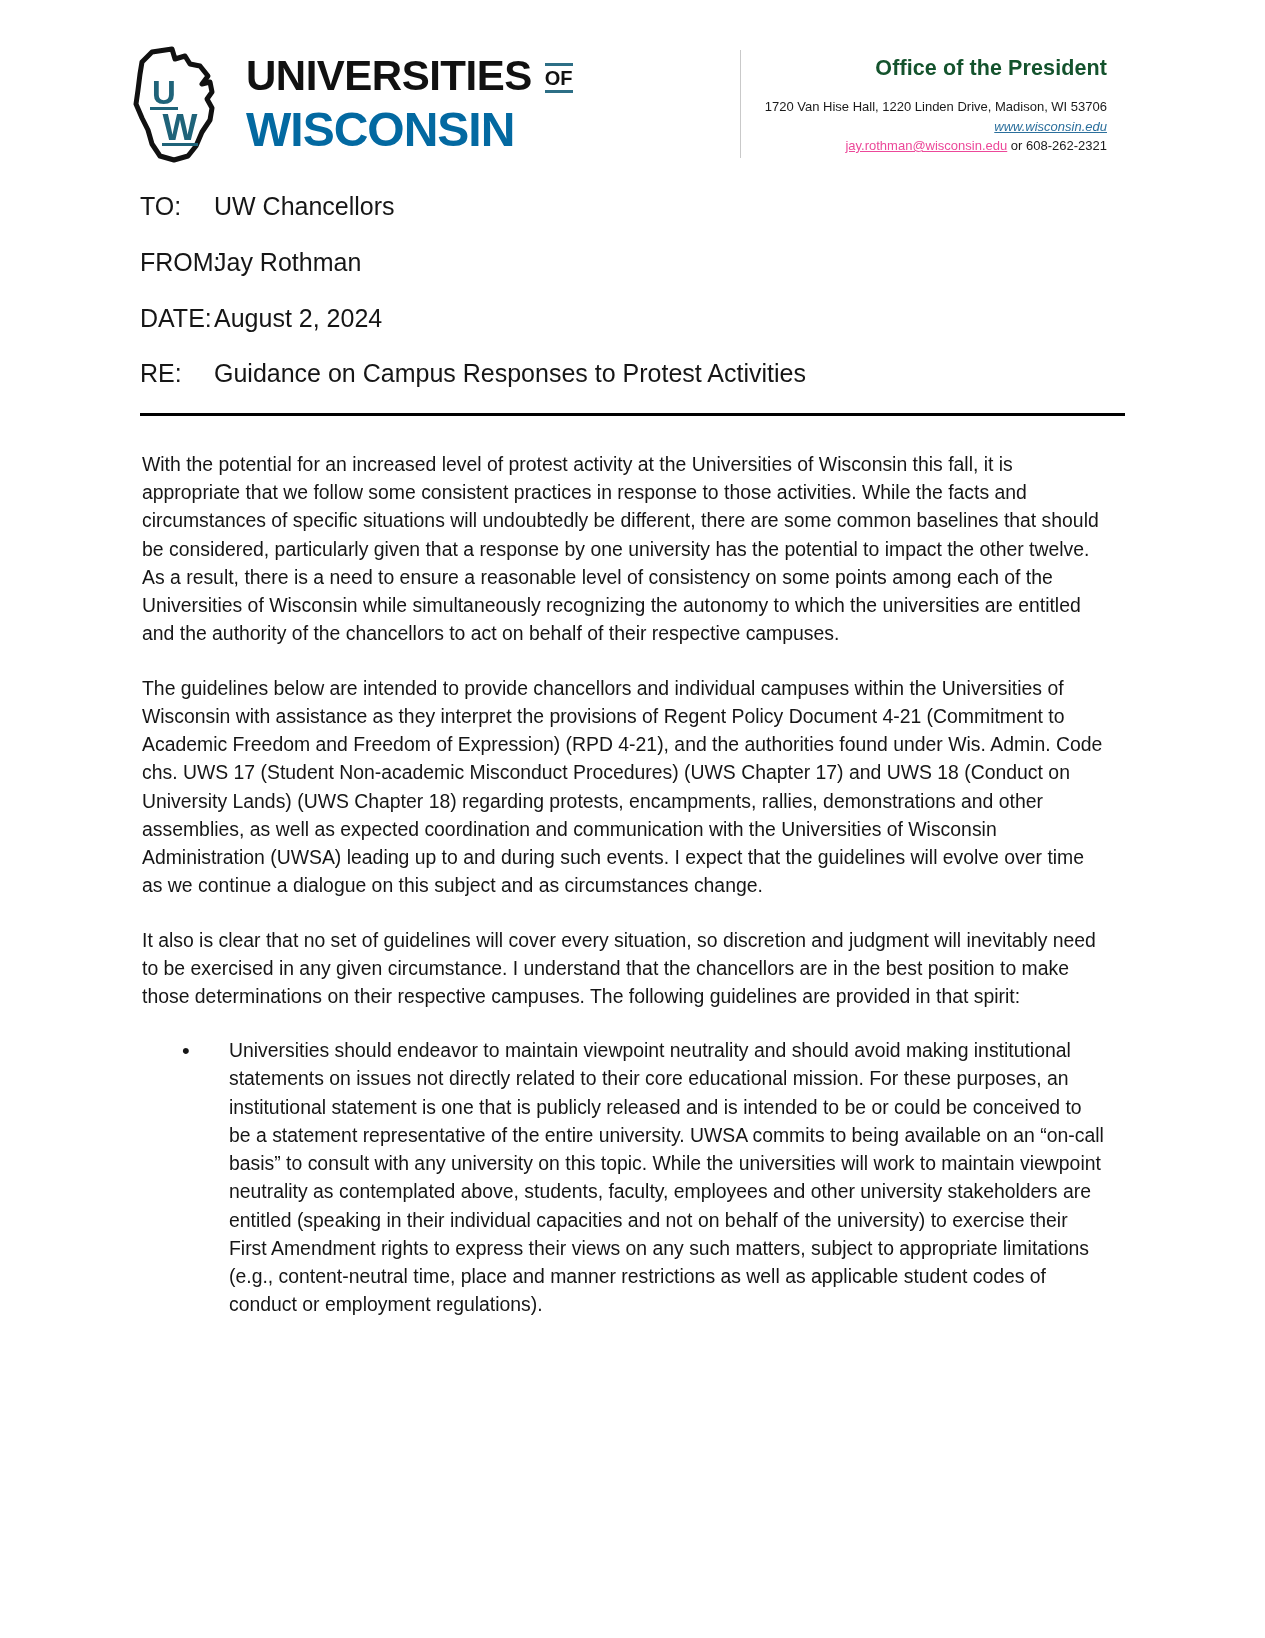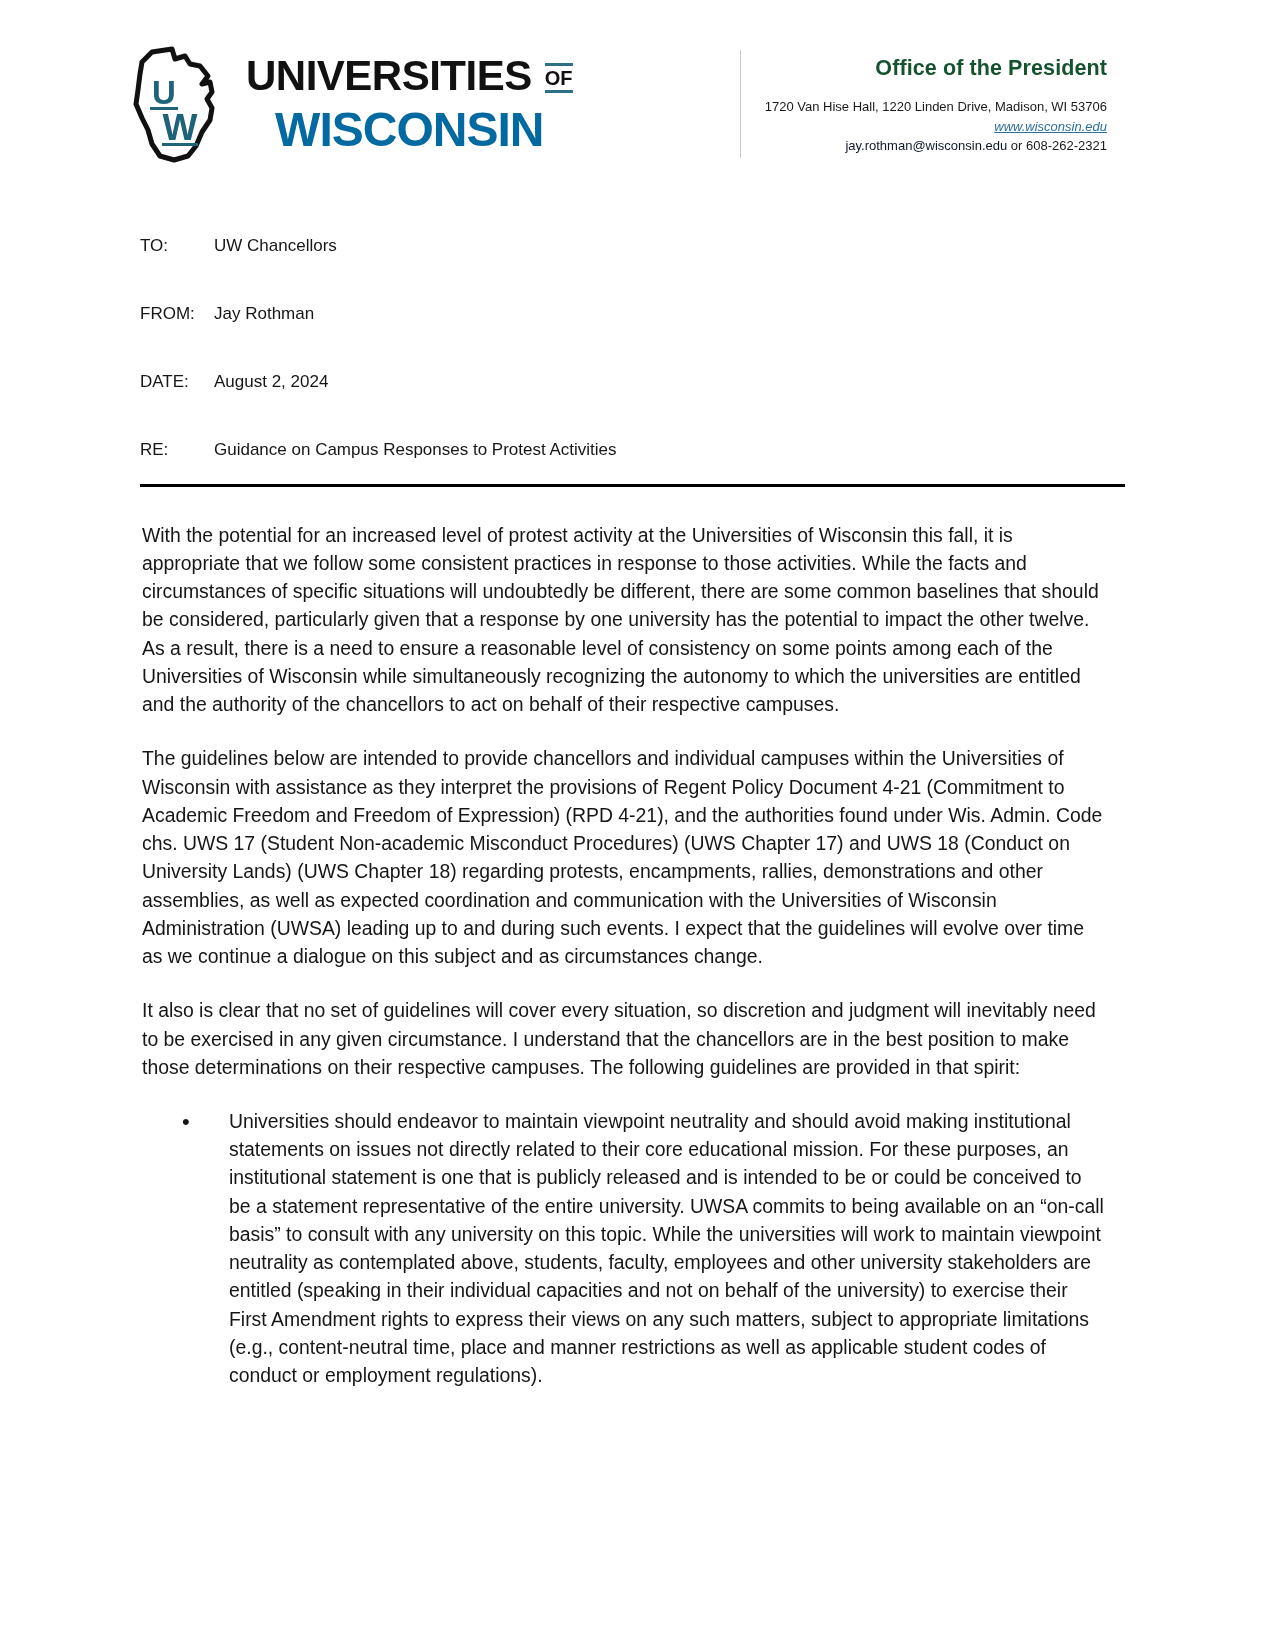--- a/index.html
+++ b/index.html
@@ -45,21 +45,20 @@
     width: 108px;
     height: 118px;
     flex: 0 0 auto;
     margin-right: 10px;
   }
 
   .logo-words {
     display: flex;
     flex-direction: column;
     line-height: 0.92;
-    align-items: center;
   }
 
   .logo-line1 {
     display: flex;
     align-items: baseline;
     white-space: nowrap;
   }
 
   .logo-universities {
     font-family: "Liberation Sans", sans-serif;
@@ -120,42 +119,42 @@
   .contact-line {
     font-family: "Liberation Sans", sans-serif;
     font-size: 13px;
     color: #1a1a1a;
     line-height: 1.5;
     white-space: nowrap;
   }
 
   .contact-line a,
   .contact-link {
-    color: #0f172a;
+    color: #ec4899;
+    text-decoration: underline;
   }
 
   .contact-web {
     font-style: italic;
     color: #2b6f9c;
     text-decoration: underline;
   }
 
   
   .memo {
     padding: 26px 160px 0 140px;
     box-sizing: border-box;
   }
 
   .memo-row {
     display: flex;
-    font-size: 17px;
+    font-size: 25px;
     line-height: 1.35;
     margin-bottom: 22px;
     color: #161616;
-    margin-top: 45px;
   }
 
   .memo-label {
     width: 74px;
     flex: 0 0 74px;
   }
 
   .memo-value {
     flex: 1 1 auto;
   }

